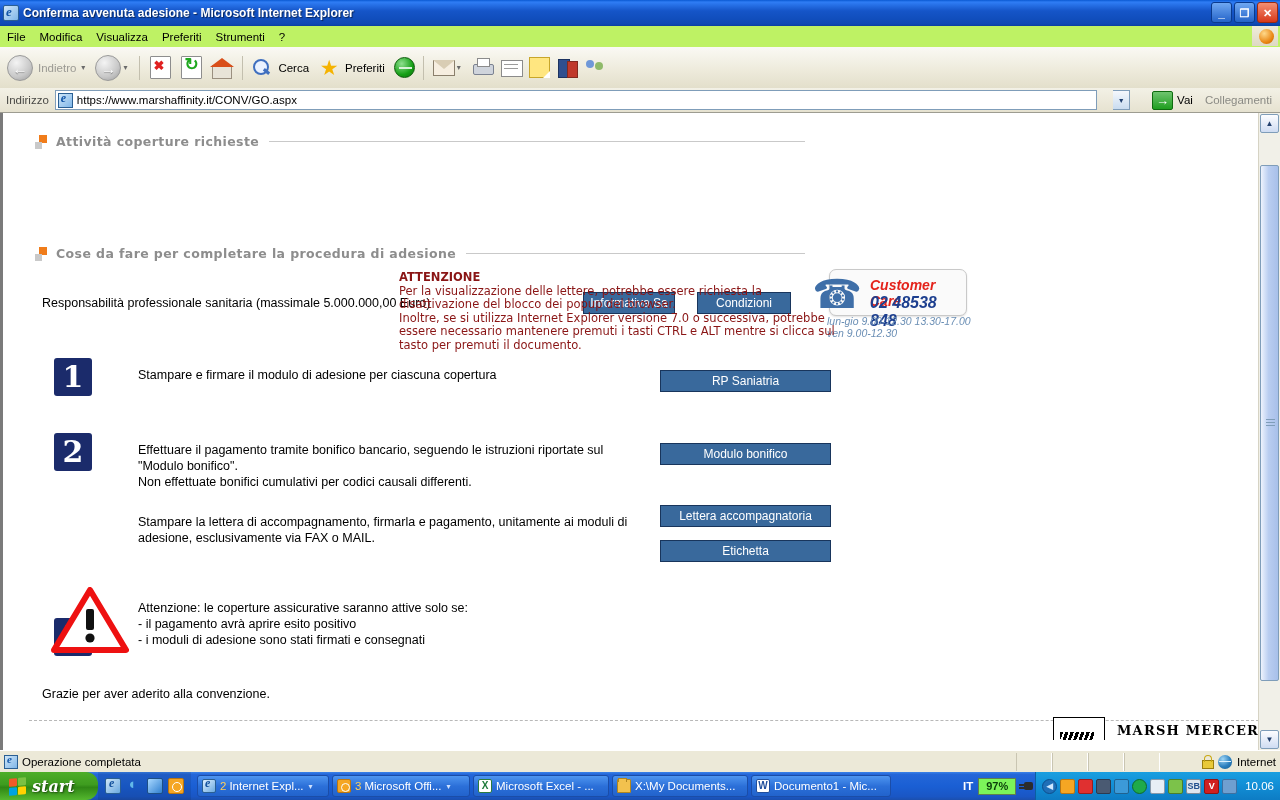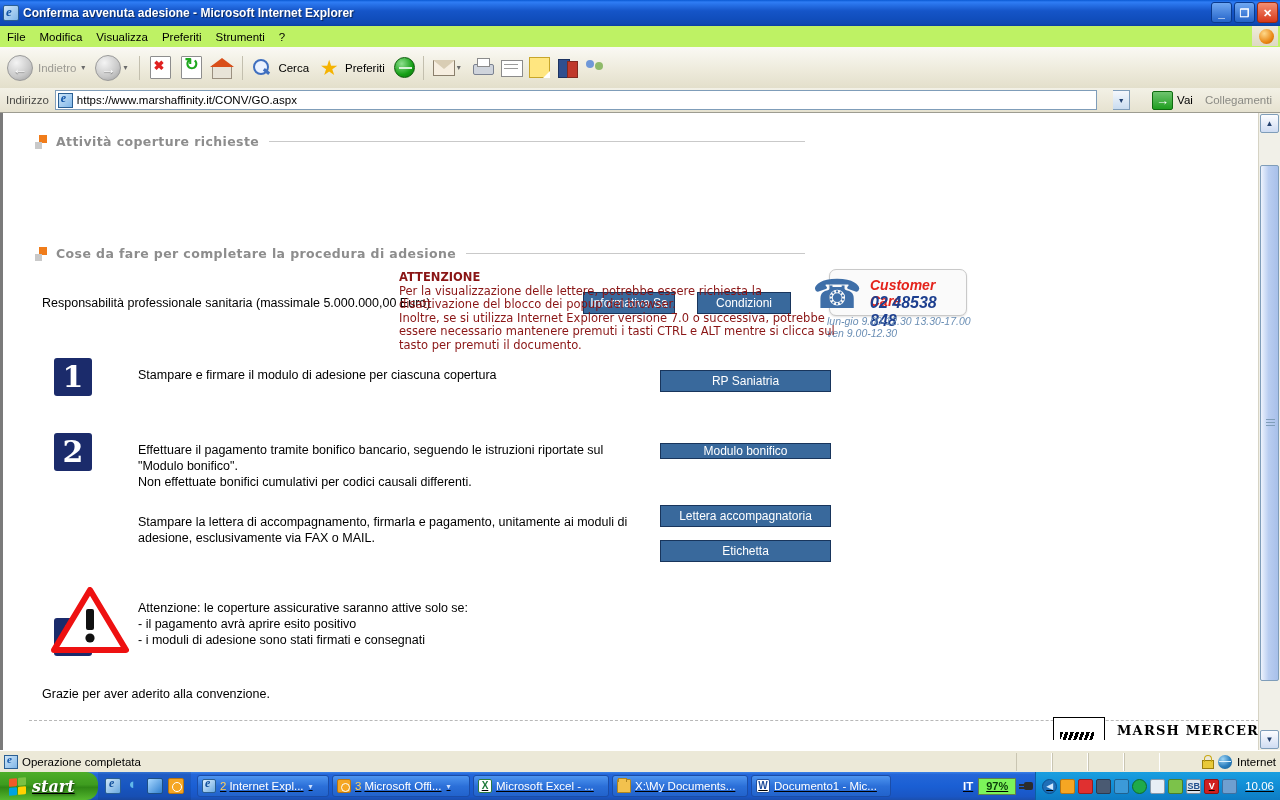--- a/index.html
+++ b/index.html
@@ -292,21 +292,21 @@
     position:relative;
   }
   .netglobe:after{content:"";position:absolute;left:1px;top:6px;width:12px;height:1px;background:#dff2ff;}
   .statdivs{position:absolute;right:120px;display:flex;}
   .statdivs span{width:34px;height:18px;border-left:1px solid #c9c5b2;border-right:1px solid #fff;}
 
   
   .taskbar{
     position:absolute;left:0;top:772px;width:1280px;height:28px;
     background:linear-gradient(to bottom,#3b82e8 0%,#2466d8 9%,#1a5fd4 50%,#1a56c4 88%,#1b4fae 100%);
-    display:flex;align-items:center;text-decoration:underline;
+    display:flex;align-items:center;
   }
   .startbtn{
     width:98px;height:28px;position:relative;
     background:linear-gradient(to bottom,#4dae29 0%,#3e9c1f 45%,#2f8715 55%,#55b82f 100%);
     border-radius:0 12px 12px 0;display:flex;align-items:center;
   }
   .startflag{
     width:17px;height:17px;margin-left:9px;flex:0 0 auto;
     display:grid;grid-template-columns:1fr 1fr;grid-template-rows:1fr 1fr;gap:1.5px;transform:skewY(-6deg);
   }
@@ -513,21 +513,21 @@
         <div class="numbox" style="left:33px;top:245px;">1</div>
         <div class="bodytext" style="left:117px;top:254px;width:510px;">Stampare e firmare il modulo di adesione per ciascuna copertura</div>
         <div class="bluebtn" style="left:639px;top:257px;width:171px;height:22px;">RP Saniatria</div>
 
         <div class="numbox" style="left:33px;top:320px;">2</div>
         <div style="position:absolute;left:117px;top:329px;width:515px;font-size:12.5px;line-height:16px;color:#000;">
           <div>Effettuare il pagamento tramite bonifico bancario, seguendo le istruzioni riportate sul</div>
           <div>"Modulo bonifico".</div>
           <div style="font-weight:normal;">Non effettuate bonifici cumulativi per codici causali differenti.</div>
         </div>
-        <div class="bluebtn" style="left:639px;top:330px;width:171px;height:16px;">Modulo bonifico</div>
+        <div class="bluebtn" style="left:639px;top:330px;width:171px;height:22px;">Modulo bonifico</div>
 
         <div class="numbox" style="left:33px;top:505px;">3</div>
         <div style="position:absolute;left:117px;top:401px;width:515px;font-size:12.5px;line-height:16px;color:#000;">
           <div>Stampare la lettera di accompagnamento, firmarla e pagamento, unitamente ai moduli di</div>
           <div>adesione, esclusivamente via FAX o MAIL.</div>
         </div>
         <div class="bluebtn" style="left:639px;top:392px;width:171px;height:22px;">Lettera accompagnatoria</div>
         <div class="bluebtn" style="left:639px;top:427px;width:171px;height:22px;">Etichetta</div>
 
         <div class="warn" style="left:30px;top:474px;">

